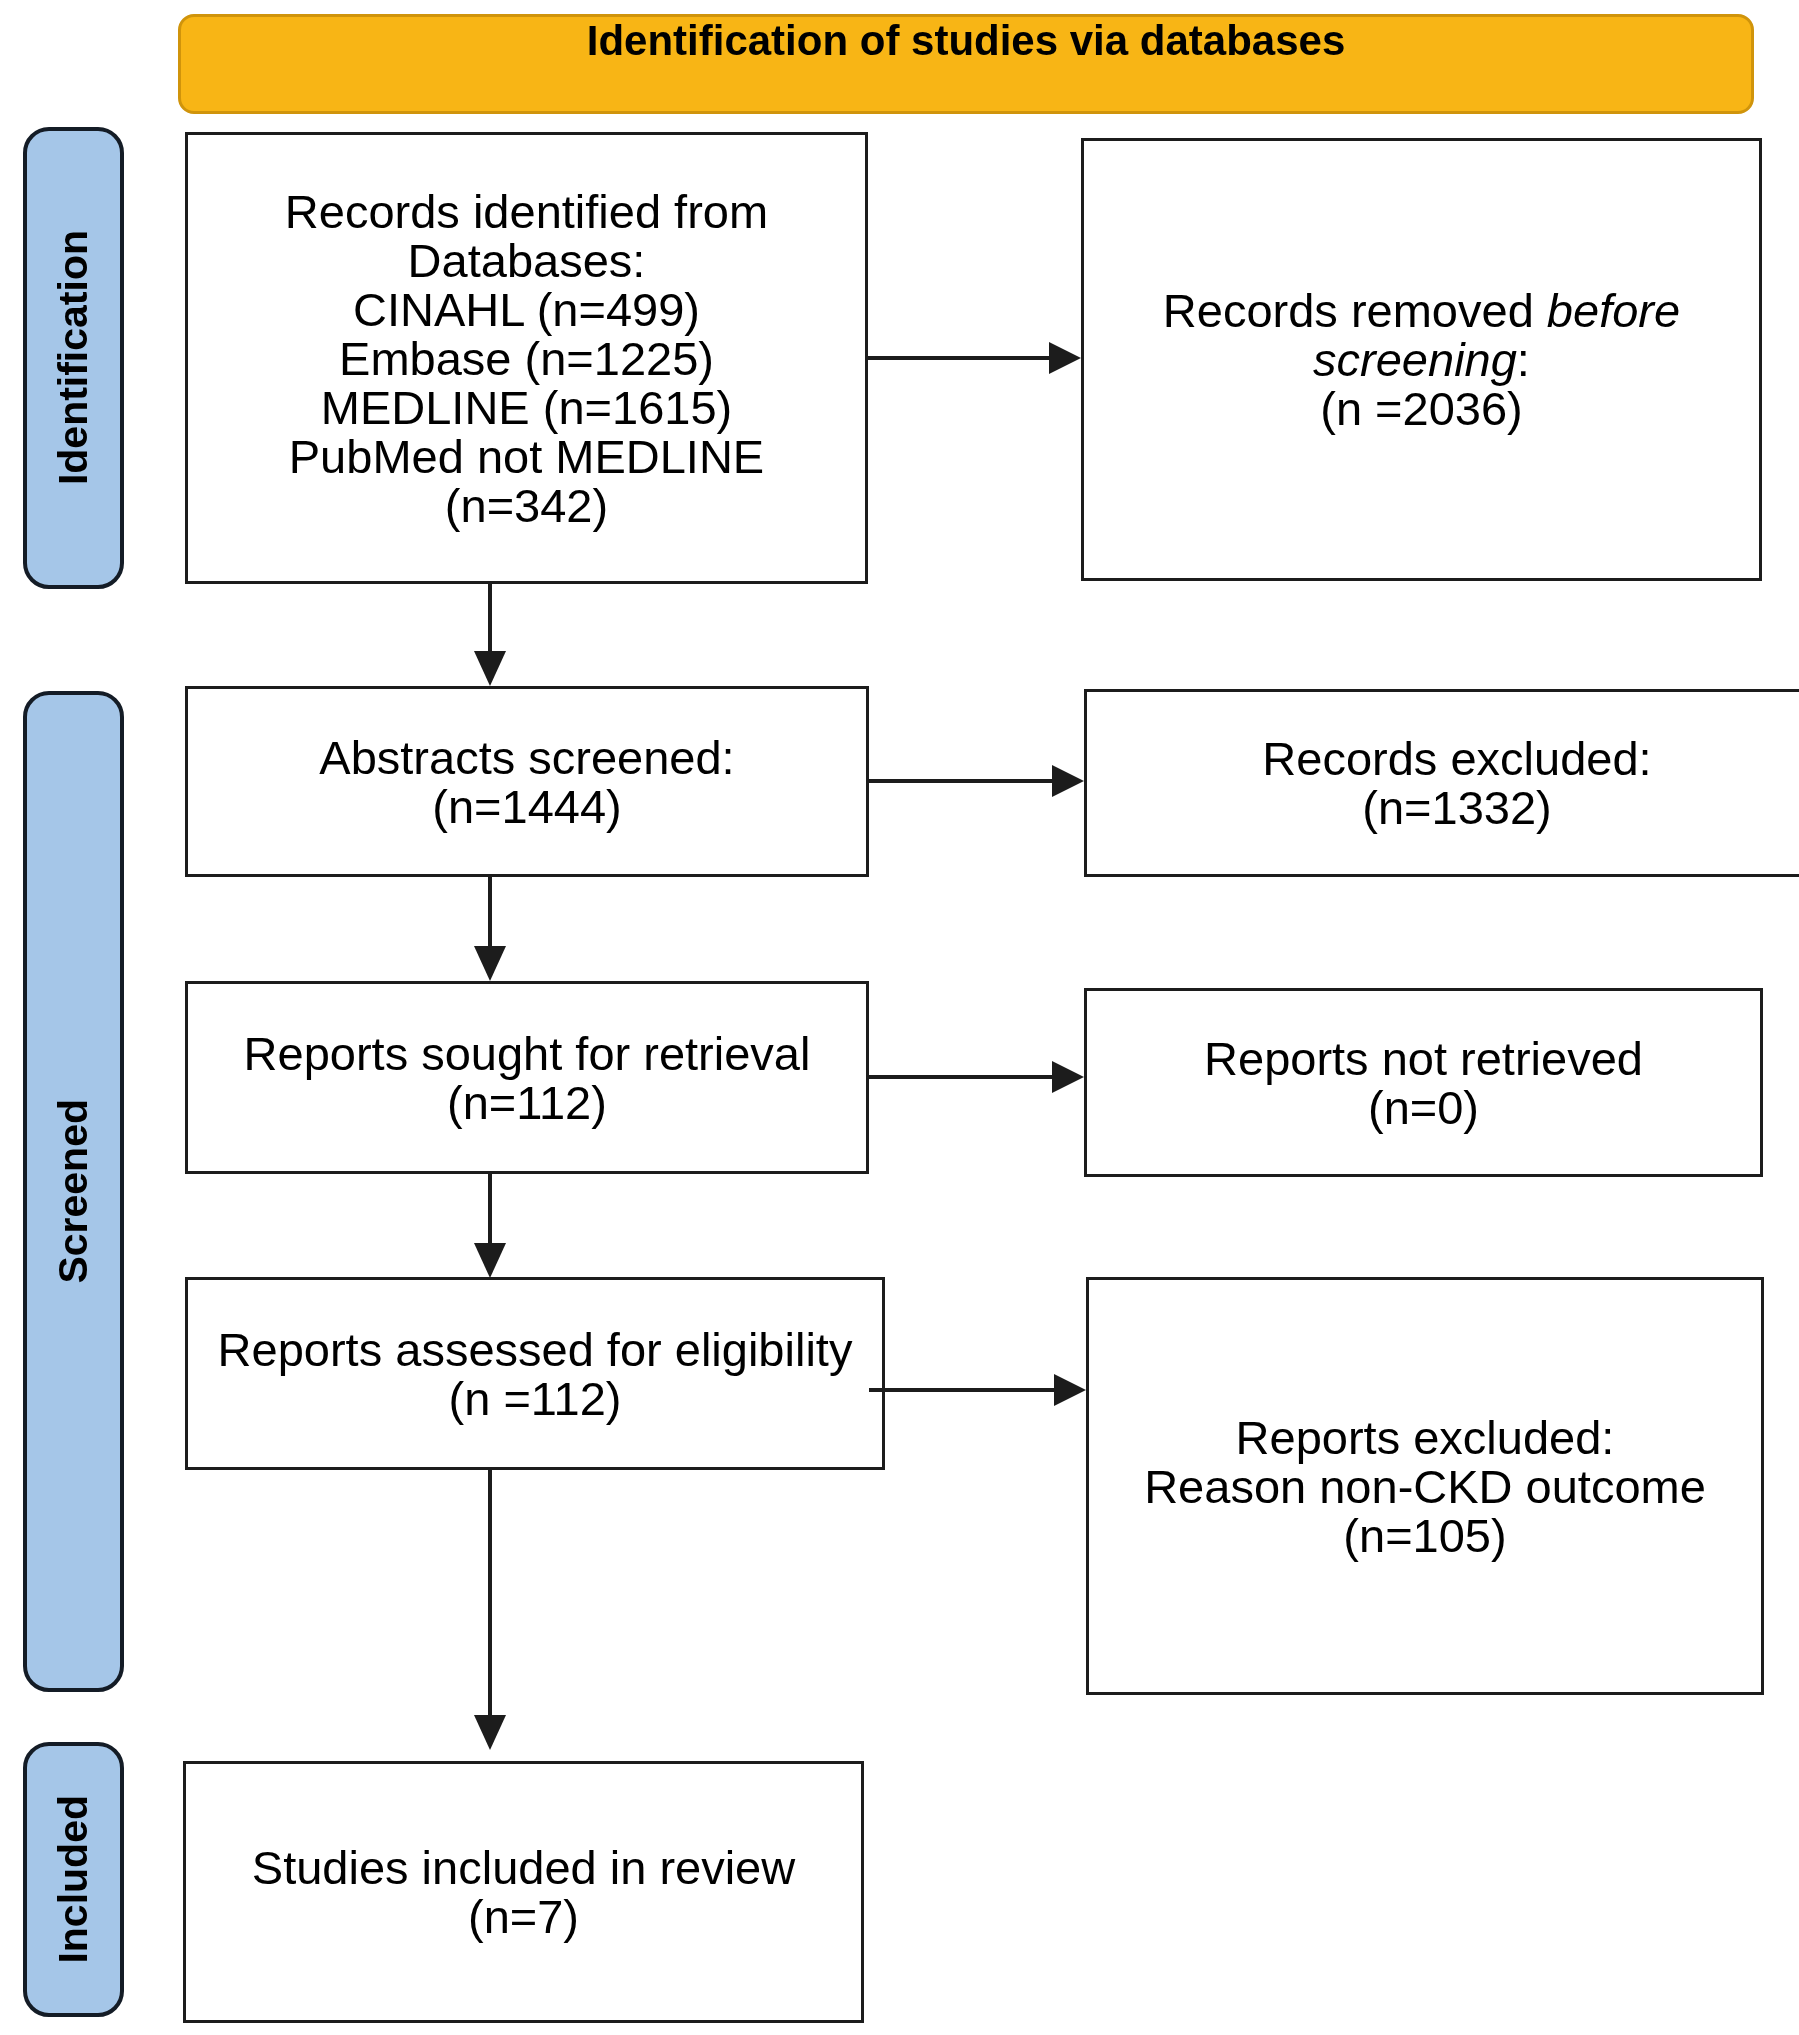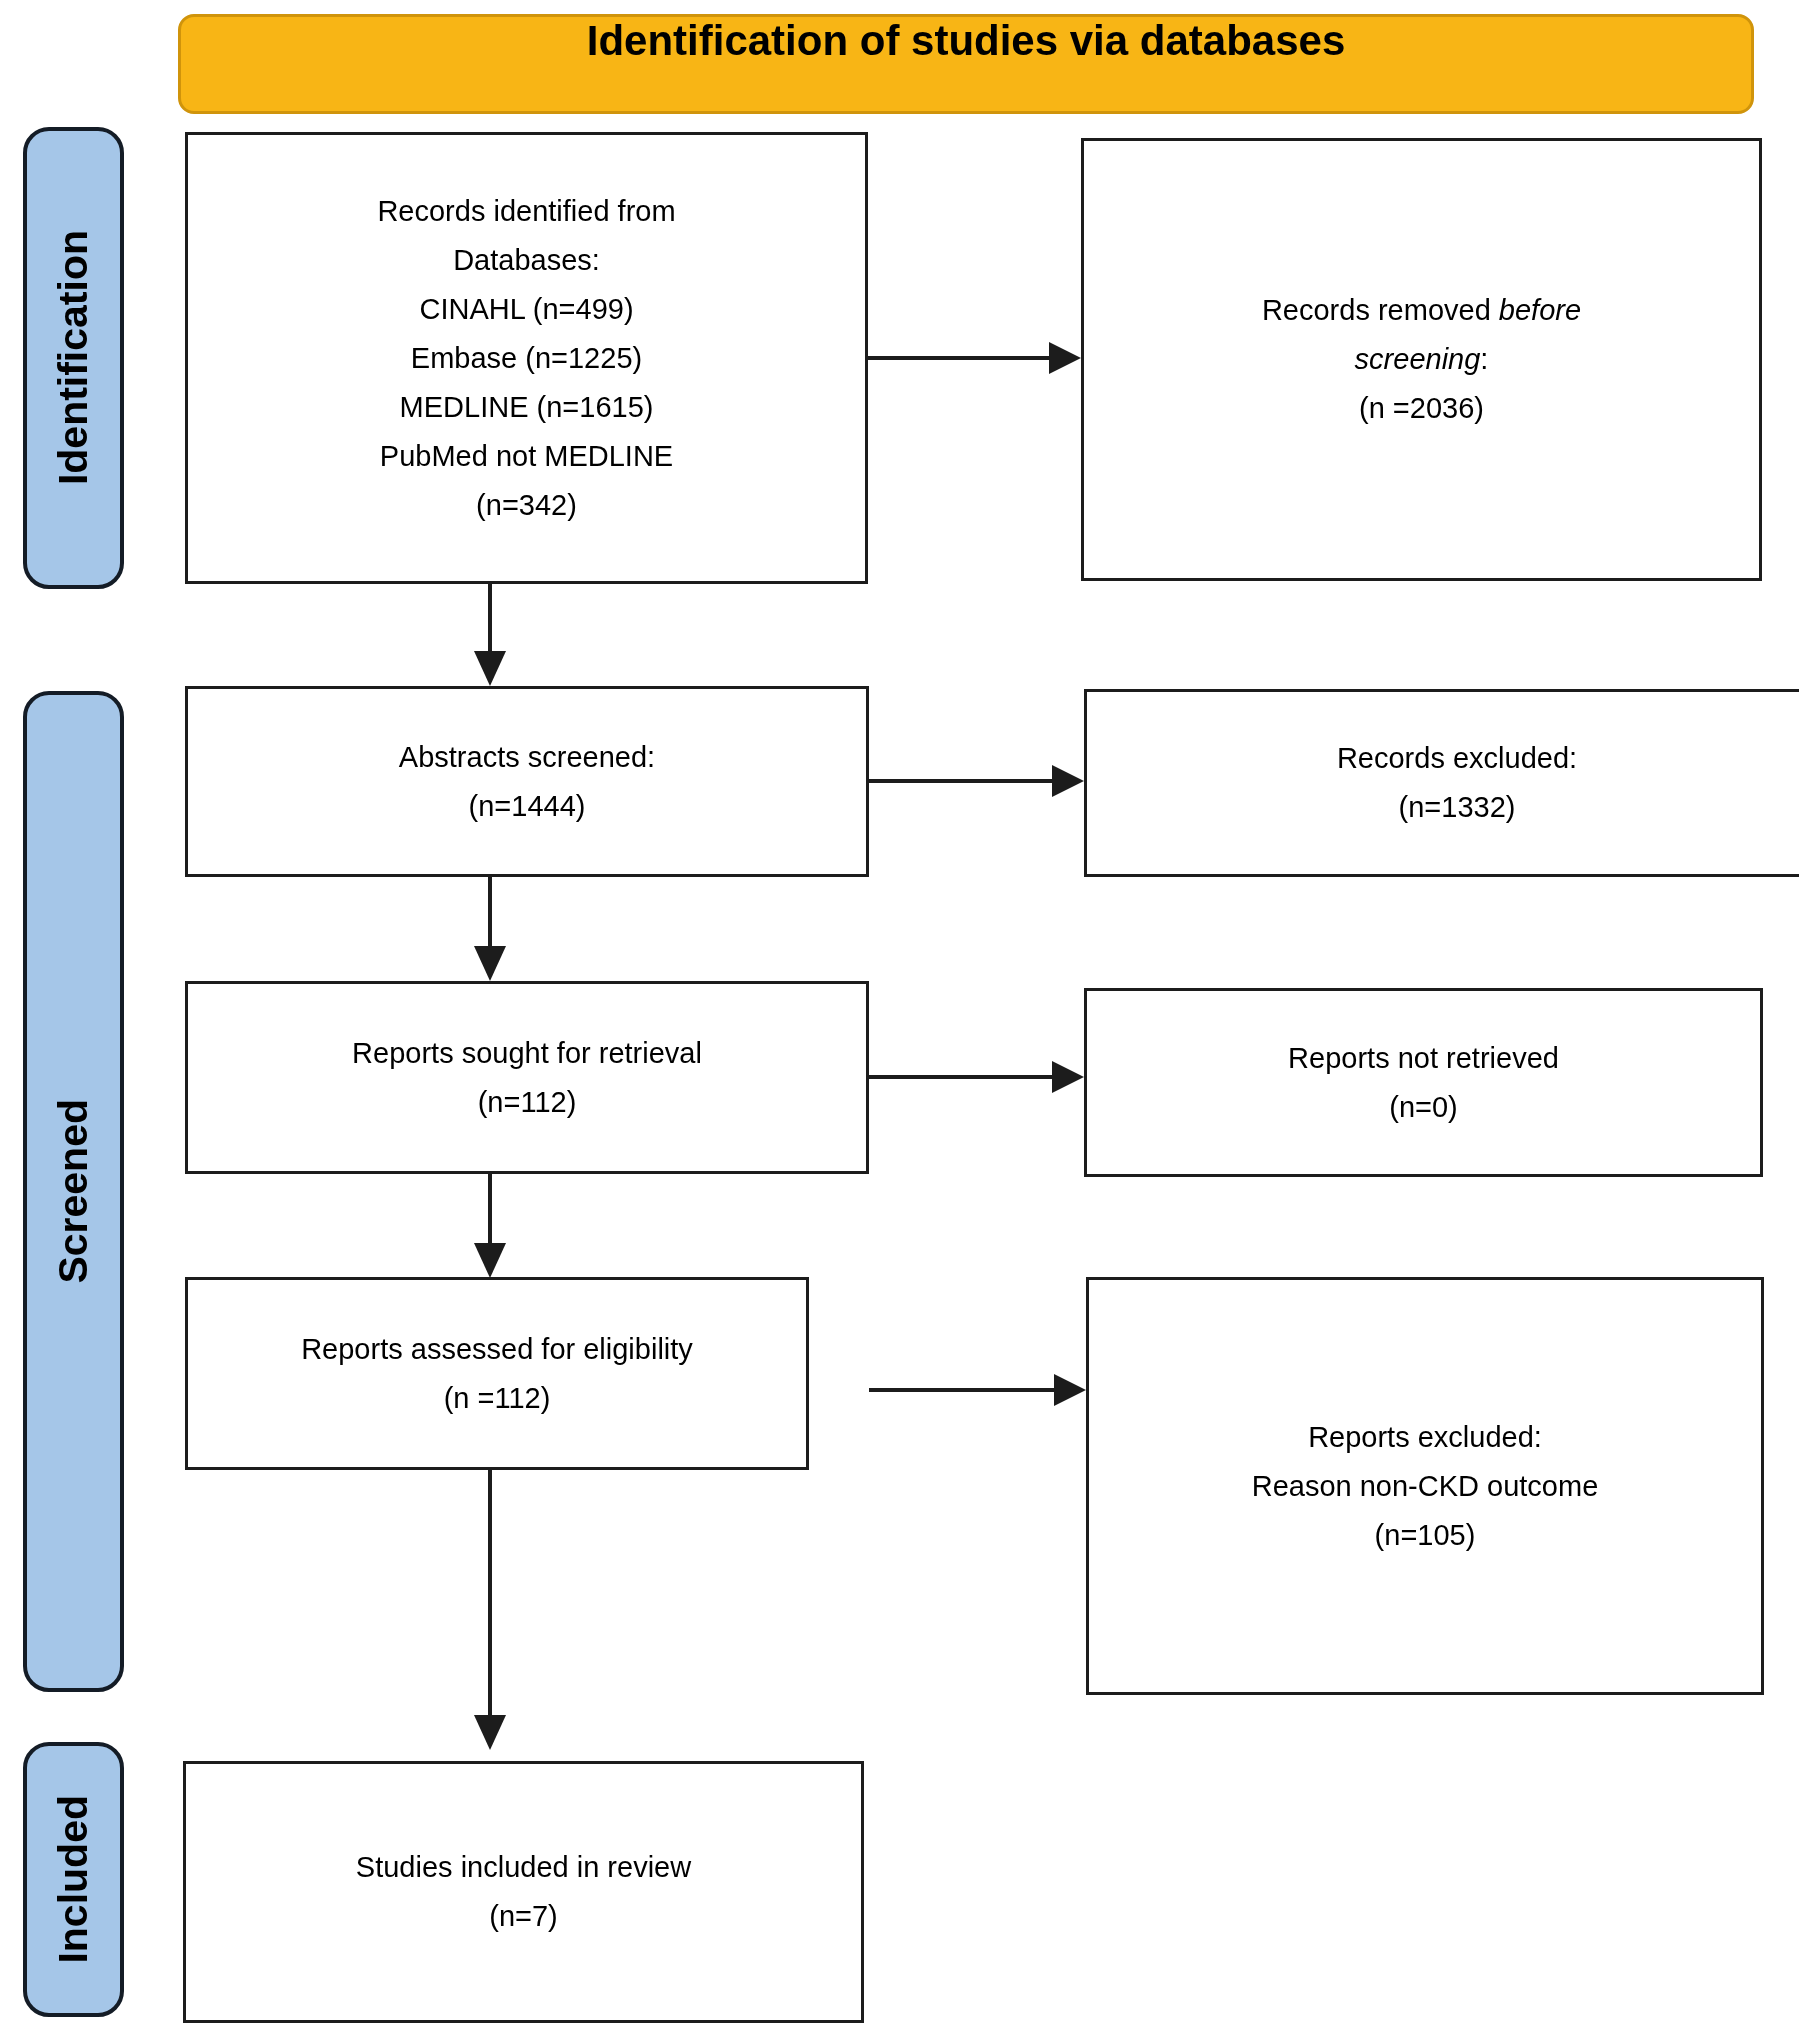--- a/index.html
+++ b/index.html
@@ -28,21 +28,21 @@
   }
   .stage span{
     writing-mode:vertical-rl;transform:rotate(180deg);
     font-size:41px;font-weight:bold;white-space:nowrap;
   }
   
   .fbox{
     position:absolute;background:#ffffff;border:3.7px solid #1C1C1C;
     display:flex;flex-direction:column;align-items:center;justify-content:center;
     text-align:center;box-sizing:border-box;
-    font-size:29px;line-height:49px;
+    font-size:47px;line-height:49px;
   }
   .fbox .ln{display:block;}
   .it{font-style:italic;}
   
   .vline{position:absolute;width:3.7px;background:#1C1C1C;}
   .hline{position:absolute;height:3.7px;background:#1C1C1C;}
   .head-down{
     position:absolute;width:0;height:0;
     border-left:16px solid transparent;border-right:16px solid transparent;
     border-top:35px solid #1C1C1C;
@@ -85,21 +85,21 @@
   <div class="fbox" style="left:185px;top:686px;width:684px;height:191px;">
     <span class="ln">Abstracts screened:</span>
     <span class="ln">(n=1444)</span>
   </div>
 
   <div class="fbox" style="left:185px;top:981px;width:684px;height:193px;">
     <span class="ln">Reports sought for retrieval</span>
     <span class="ln">(n=112)</span>
   </div>
 
-  <div class="fbox" style="left:185px;top:1277px;width:624px;height:193px;">
+  <div class="fbox" style="left:185px;top:1277px;width:700px;height:193px;">
     <span class="ln">Reports assessed for eligibility</span>
     <span class="ln">(n =112)</span>
   </div>
 
   <div class="fbox" style="left:183px;top:1738px;width:681px;height:262px;margin-top:23px;">
     <span class="ln">Studies included in review</span>
     <span class="ln">(n=7)</span>
   </div>
 
   <div class="fbox" style="left:1081px;top:138px;width:681px;height:443px;">

